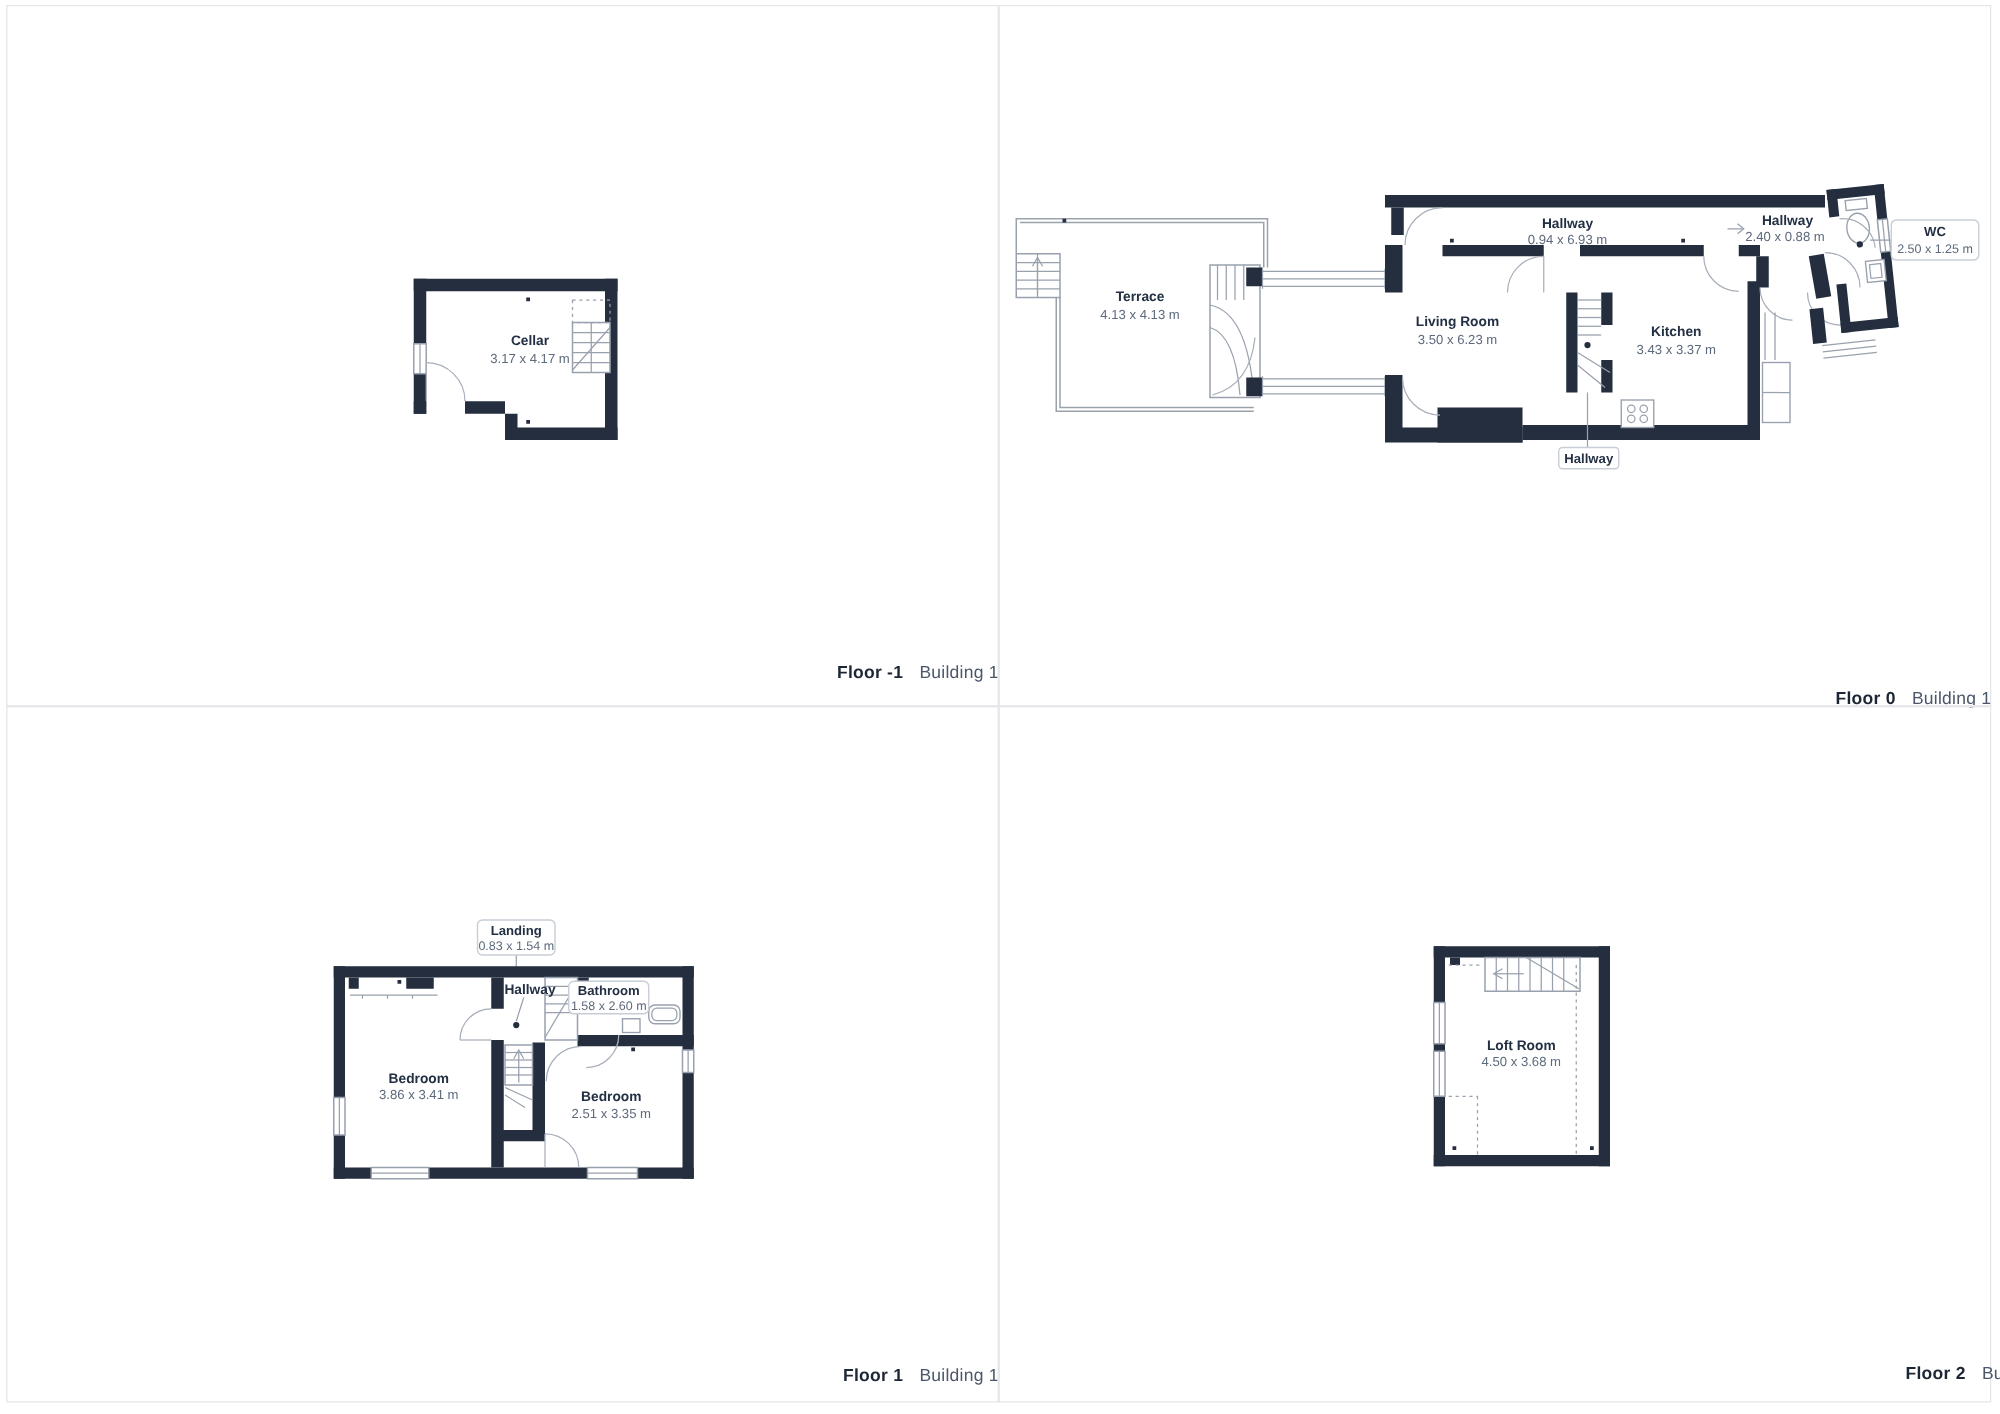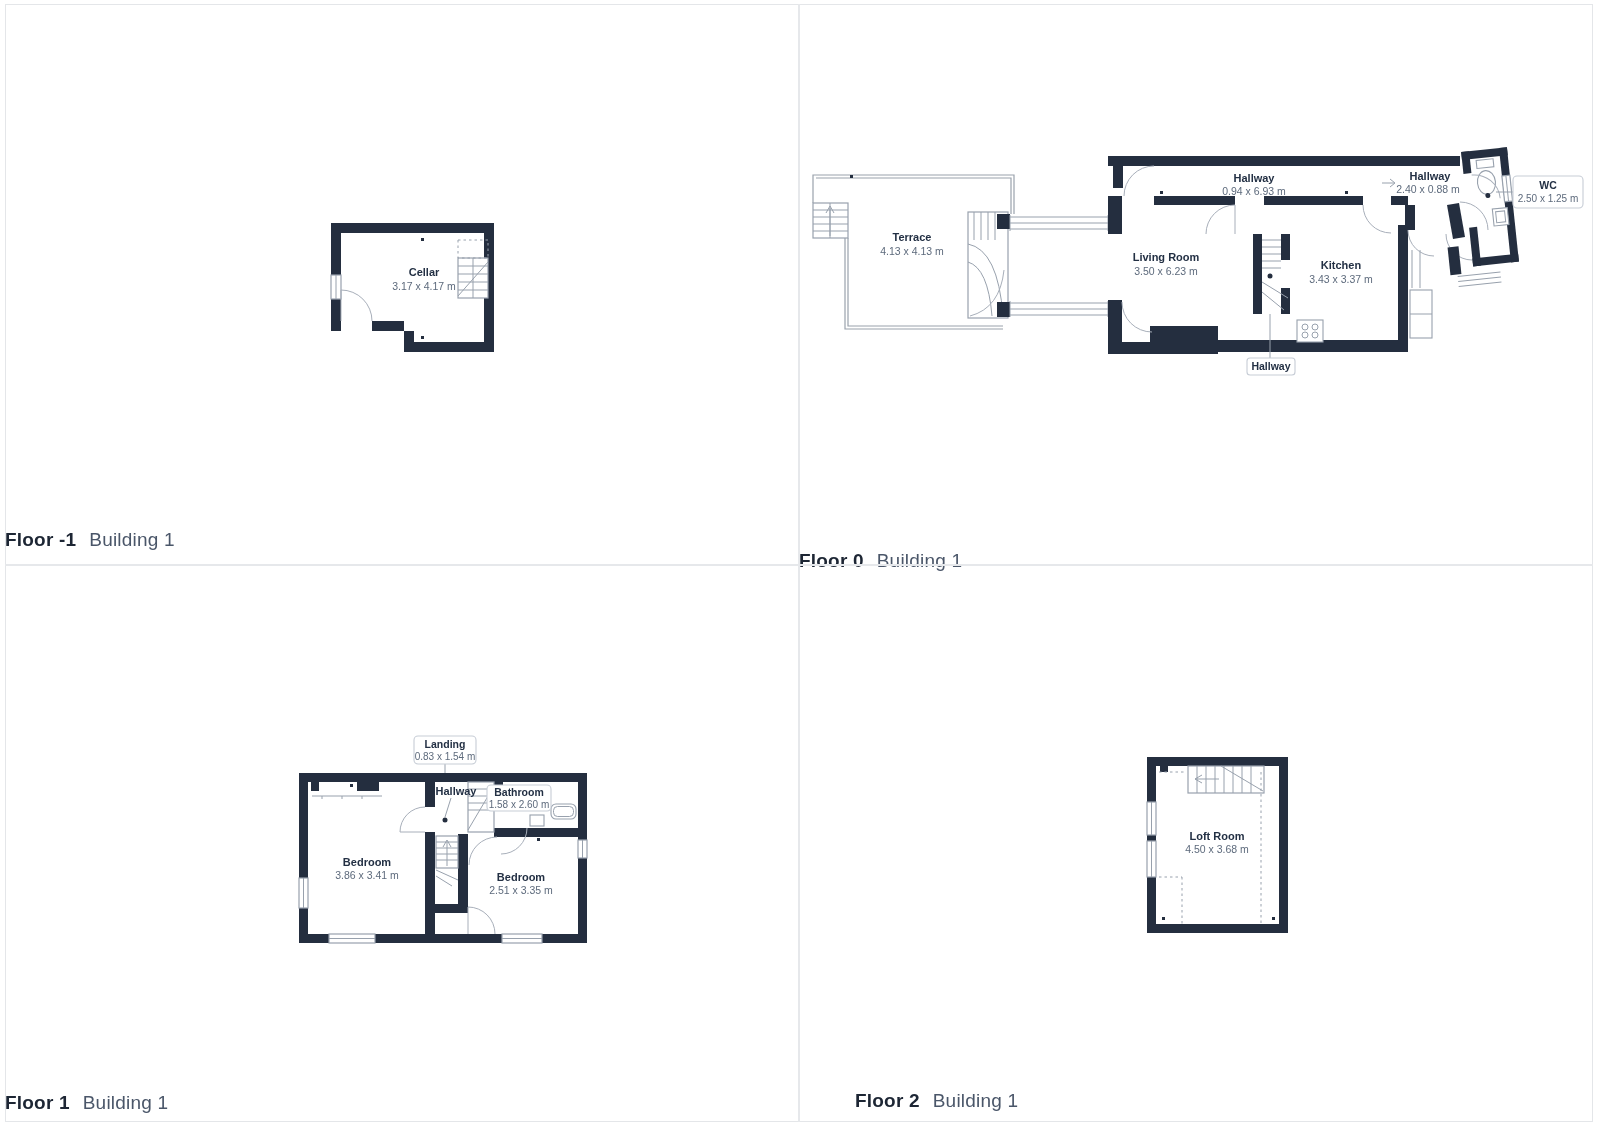--- a/index.html
+++ b/index.html
@@ -3,21 +3,21 @@
 <meta charset="utf-8">
 <style>
   html,body{margin:0;padding:0;background:#fff;}
   #stage{position:relative;width:1600px;height:1131px;background:#fff;overflow:hidden;
          font-family:"Liberation Sans",sans-serif;}
   #frame{position:absolute;left:5px;top:4px;width:1586px;height:1116px;
          border:1px solid #e4e6e9;}
   .divider-v{position:absolute;left:798px;top:4px;width:2px;height:1118px;background:#e6e8eb;}
   .divider-h{position:absolute;left:5px;top:564px;width:1588px;height:2px;background:#e6e8eb;}
   .quad{position:absolute;}
-  .caption{position:absolute;text-align:left;font-size:19px;color:#4a5669;letter-spacing:.2px;}
+  .caption{position:absolute;text-align:right;font-size:14px;color:#4a5669;letter-spacing:.2px;}
   .caption .fl{font-weight:700;color:#1d2634;margin-right:13px;}
   
   .wall{fill:#242e3f;stroke:none;}
   .ln{stroke:#98a1ad;stroke-width:1;fill:none;}
   .lnb{stroke:#98a1ad;stroke-width:1.2;fill:#fff;}
   .terr{stroke:#9aa2ac;stroke-width:1.2;fill:none;}
   .arc{stroke:#a8afba;stroke-width:1;fill:none;}
   .dash{stroke:#98a1ad;stroke-width:1;fill:none;stroke-dasharray:2.5 3;}
   .fix{stroke:#98a1ad;stroke-width:1.1;fill:#fff;}
   .tagbox{fill:#fff;stroke:#c7cdd6;stroke-width:1.1;}
@@ -234,21 +234,21 @@
       <g>
         <rect class="tagbox" x="1247" y="358" width="48" height="17" rx="3"></rect>
         <text class="tname" x="1271" y="370">Hallway</text>
       </g>
     </svg>
     <div class="caption" style="left:0;top:546px;width:794px;">
       <span class="fl">Floor 0</span><span>Building 1</span>
     </div>
   </div>
 
-  <div class="quad" style="left:5px;top:565px;width:794px;height:557px;padding-left:32px;">
+  <div class="quad" style="left:5px;top:565px;width:794px;height:557px;">
     <svg width="794" height="557" viewBox="5 565 794 557">
 
       <g>
         <line class="ln" x1="413" y1="764" x2="413" y2="774"></line>
         <rect class="tagbox" x="382" y="736" width="62" height="28" rx="4"></rect>
         <text class="tname" x="413" y="748">Landing</text>
         <text class="tdims" x="413" y="760">0.83 x 1.54 m</text>
       </g>
 
       <g>

